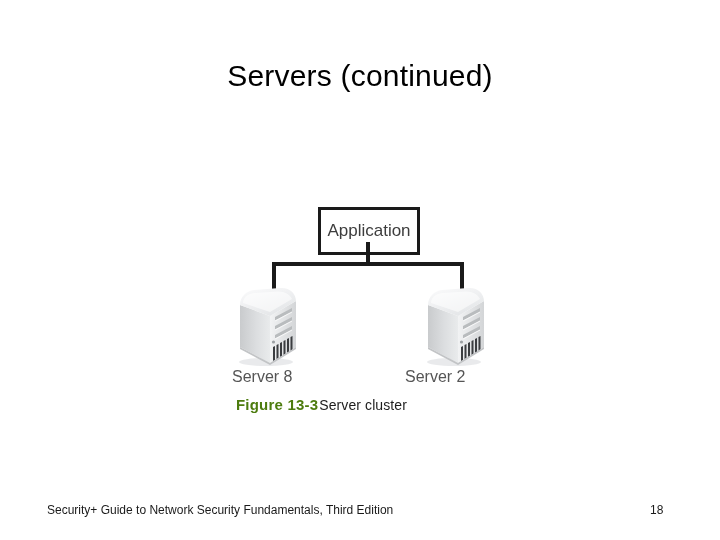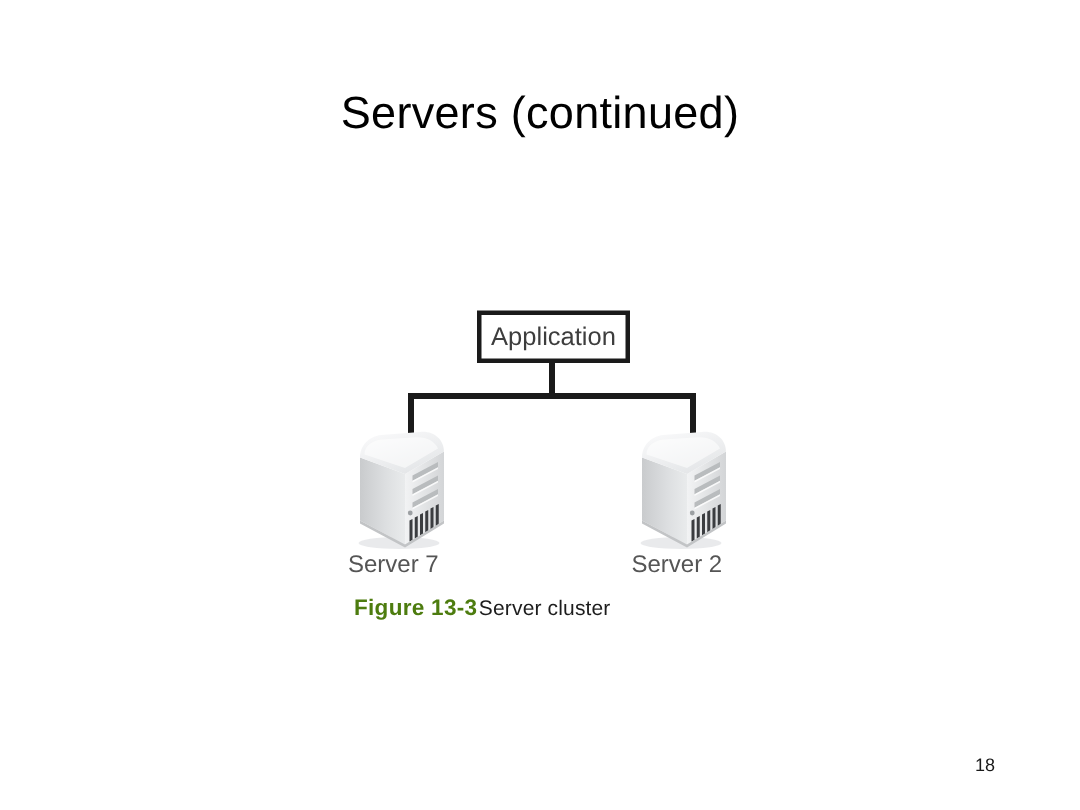--- a/index.html
+++ b/index.html
@@ -35,21 +35,21 @@
     letter-spacing: 0.2px;
     line-height: 36px;
   }
 
   
   .app-box {
     position: absolute;
     left: 318px;
     top: 207px;
     width: 102px;
-    height: 35px;
+    height: 48px;
     border: 3px solid #1a1a1a;
     background: #ffffff;
     box-sizing: border-box;
     display: flex;
     align-items: center;
     justify-content: center;
   }
   .app-box-label {
     font-family: "Liberation Sans", sans-serif;
     font-size: 17px;
@@ -102,21 +102,21 @@
   .server-label {
     position: absolute;
     font-family: "Liberation Sans", sans-serif;
     font-size: 16px;
     font-weight: 400;
     color: #555555;
     white-space: nowrap;
     line-height: 18px;
   }
   .server-label-1 { left: 232px; top: 368px; }
-  .server-label-2 { left: 421px; top: 368px; }
+  .server-label-2 { left: 405px; top: 368px; }
 
   
   .fig-caption {
     position: absolute;
     left: 236px;
     top: 396px;
     white-space: nowrap;
     line-height: 18px;
   }
   .fig-caption-number {
@@ -270,24 +270,25 @@
           <path d="M44.5,62 L44.5,76 L46.5,75 L46.5,61 Z"></path>
           <path d="M48,60 L48,74 L50,73 L50,59 Z"></path>
           <path d="M51.5,58 L51.5,72 L53.5,71 L53.5,57 Z"></path>
           <path d="M55,56 L55,70 L57,69 L57,55 Z"></path>
           <path d="M58.5,54 L58.5,68 L60.5,67 L60.5,53 Z"></path>
         </g>
         <path d="M8,64 L38,80 L64,64 L64,66 L38,82 L8,66 Z" fill="#c2c4c6"></path>
       </svg>
     </div>
 
-    <div class="server-label server-label-1">Server 7</div>
+    <div class="server-label server-label-1">Server 8</div>
     <div class="server-label server-label-2">Server 2</div>
 
     <div class="fig-caption">
       <span class="fig-caption-number">Figure 13-3</span><span class="fig-caption-text">Server cluster</span>
     </div>
 
   </div>
 
+  <div class="footer-text">Security+ Guide to Network Security Fundamentals, Third Edition</div>
   <div class="footer-page">18</div>
 
 </div>
 
 </body></html>

